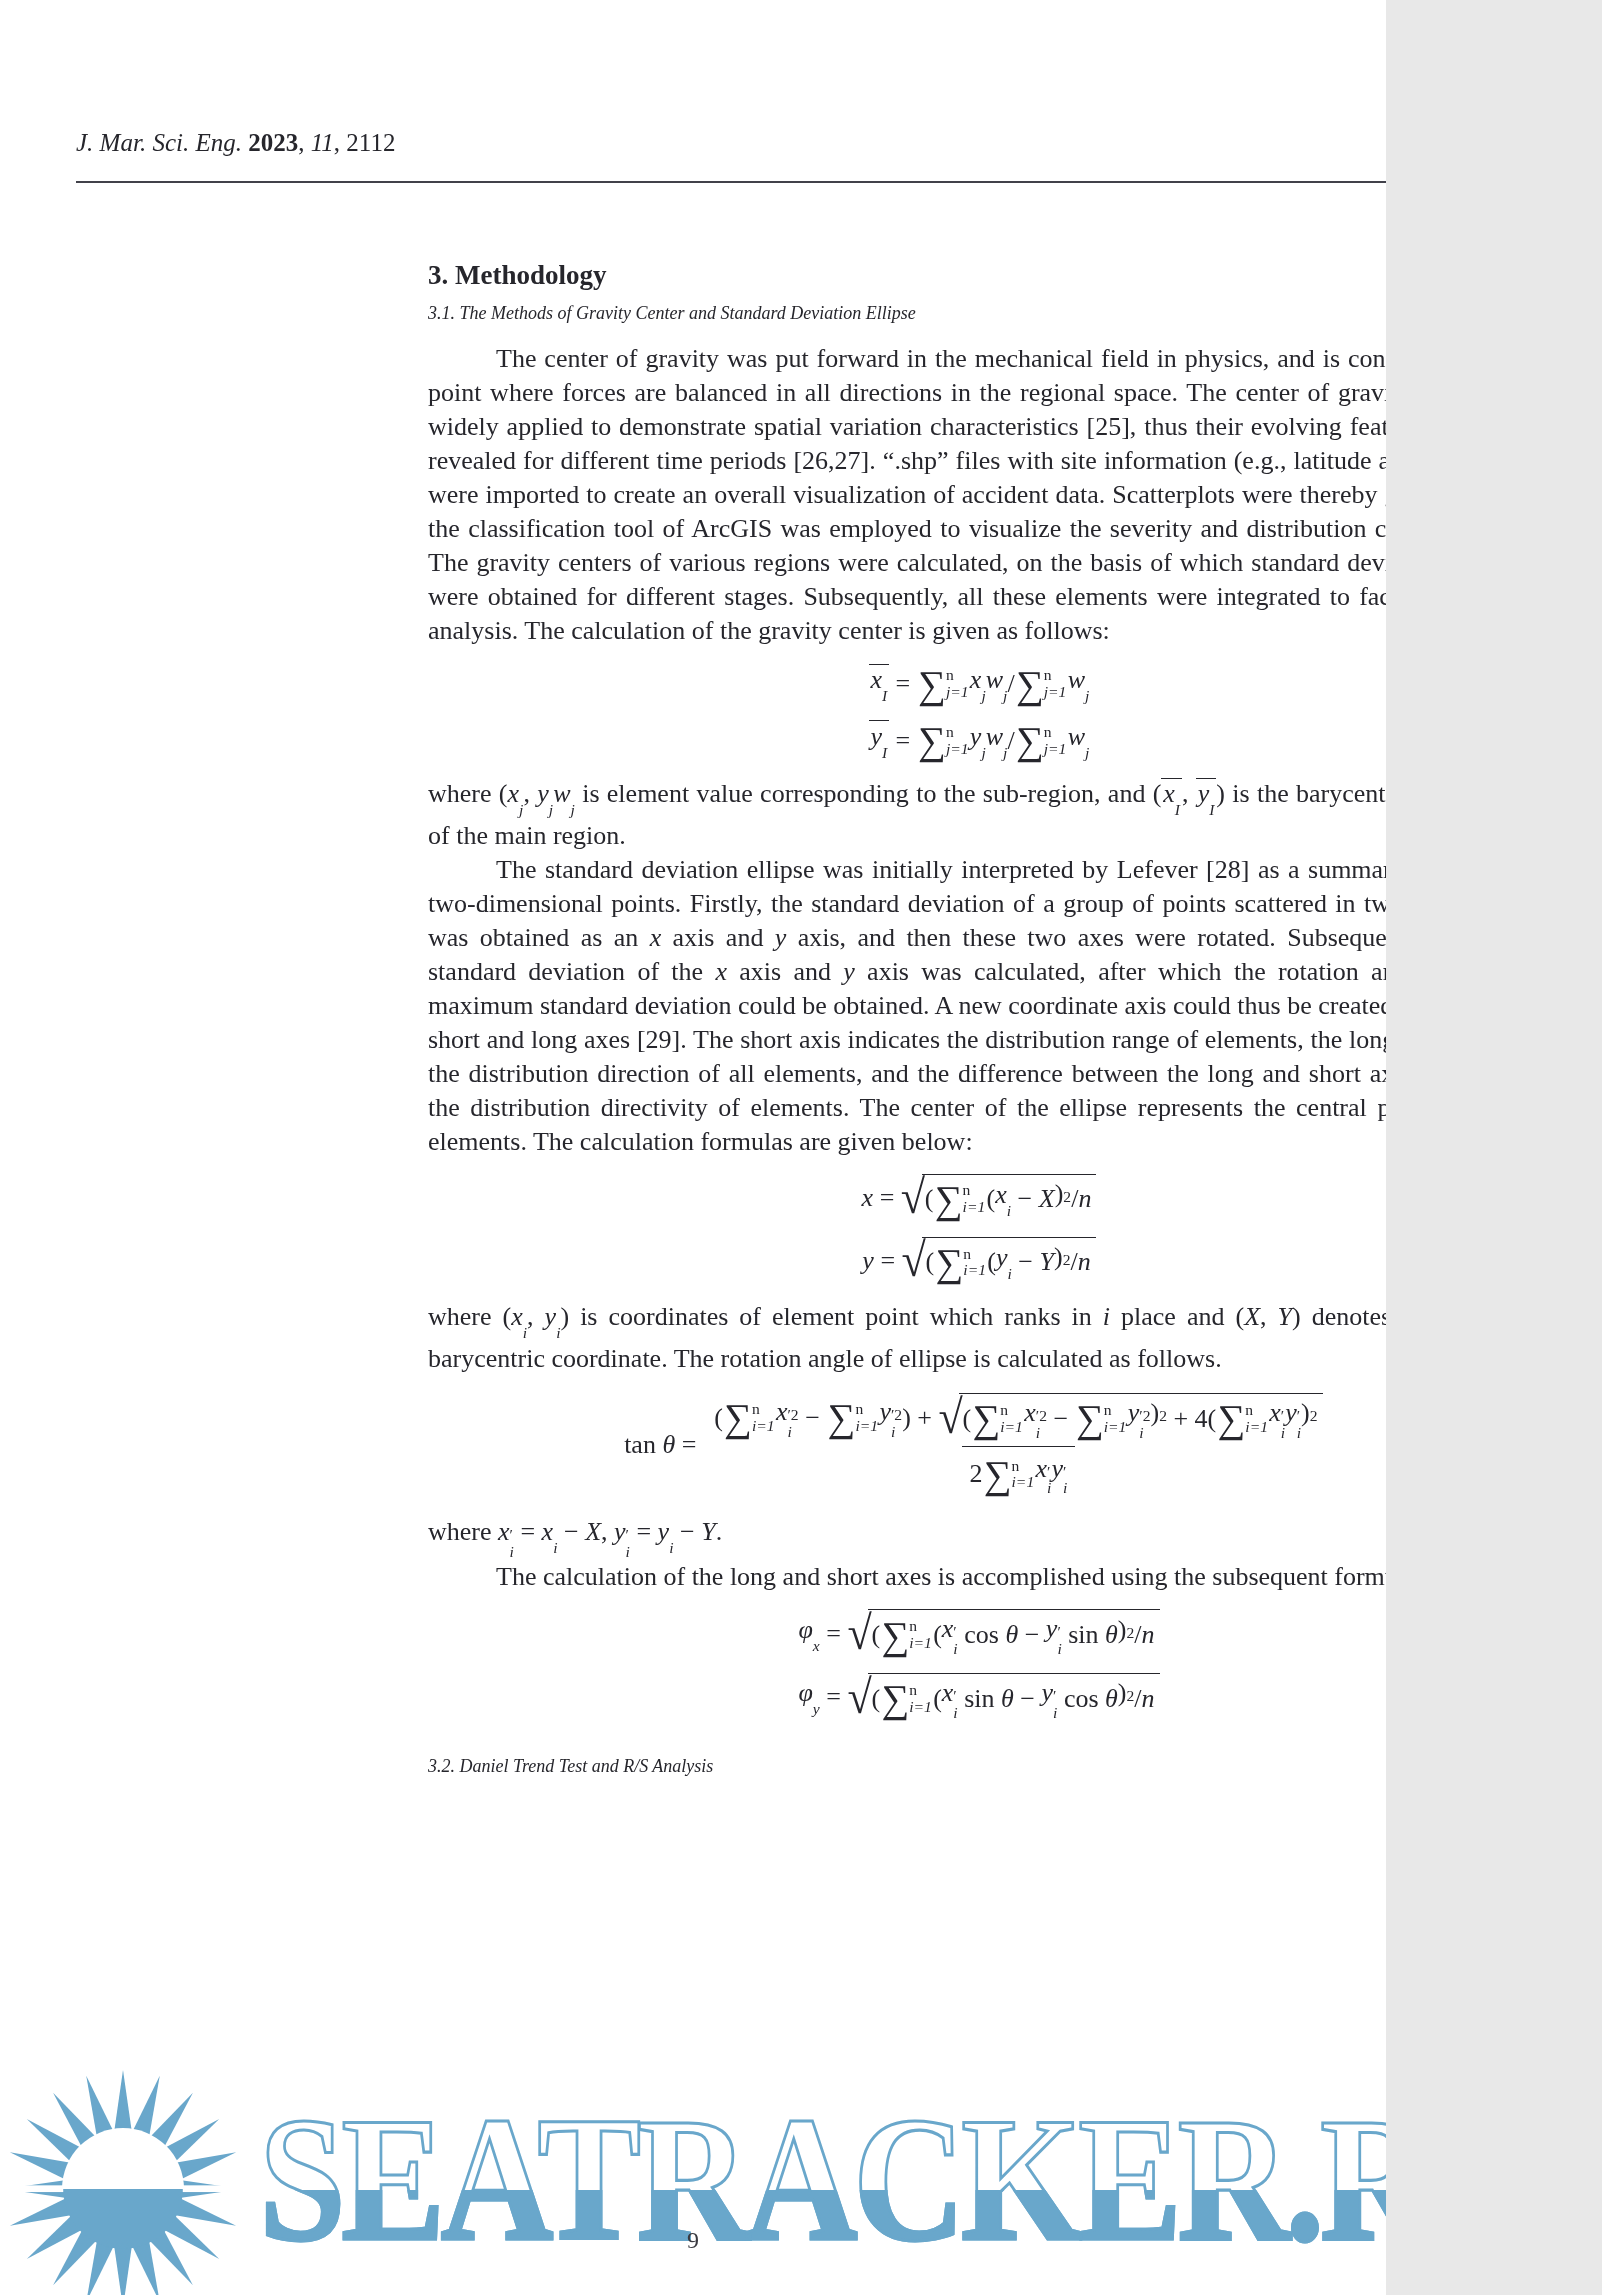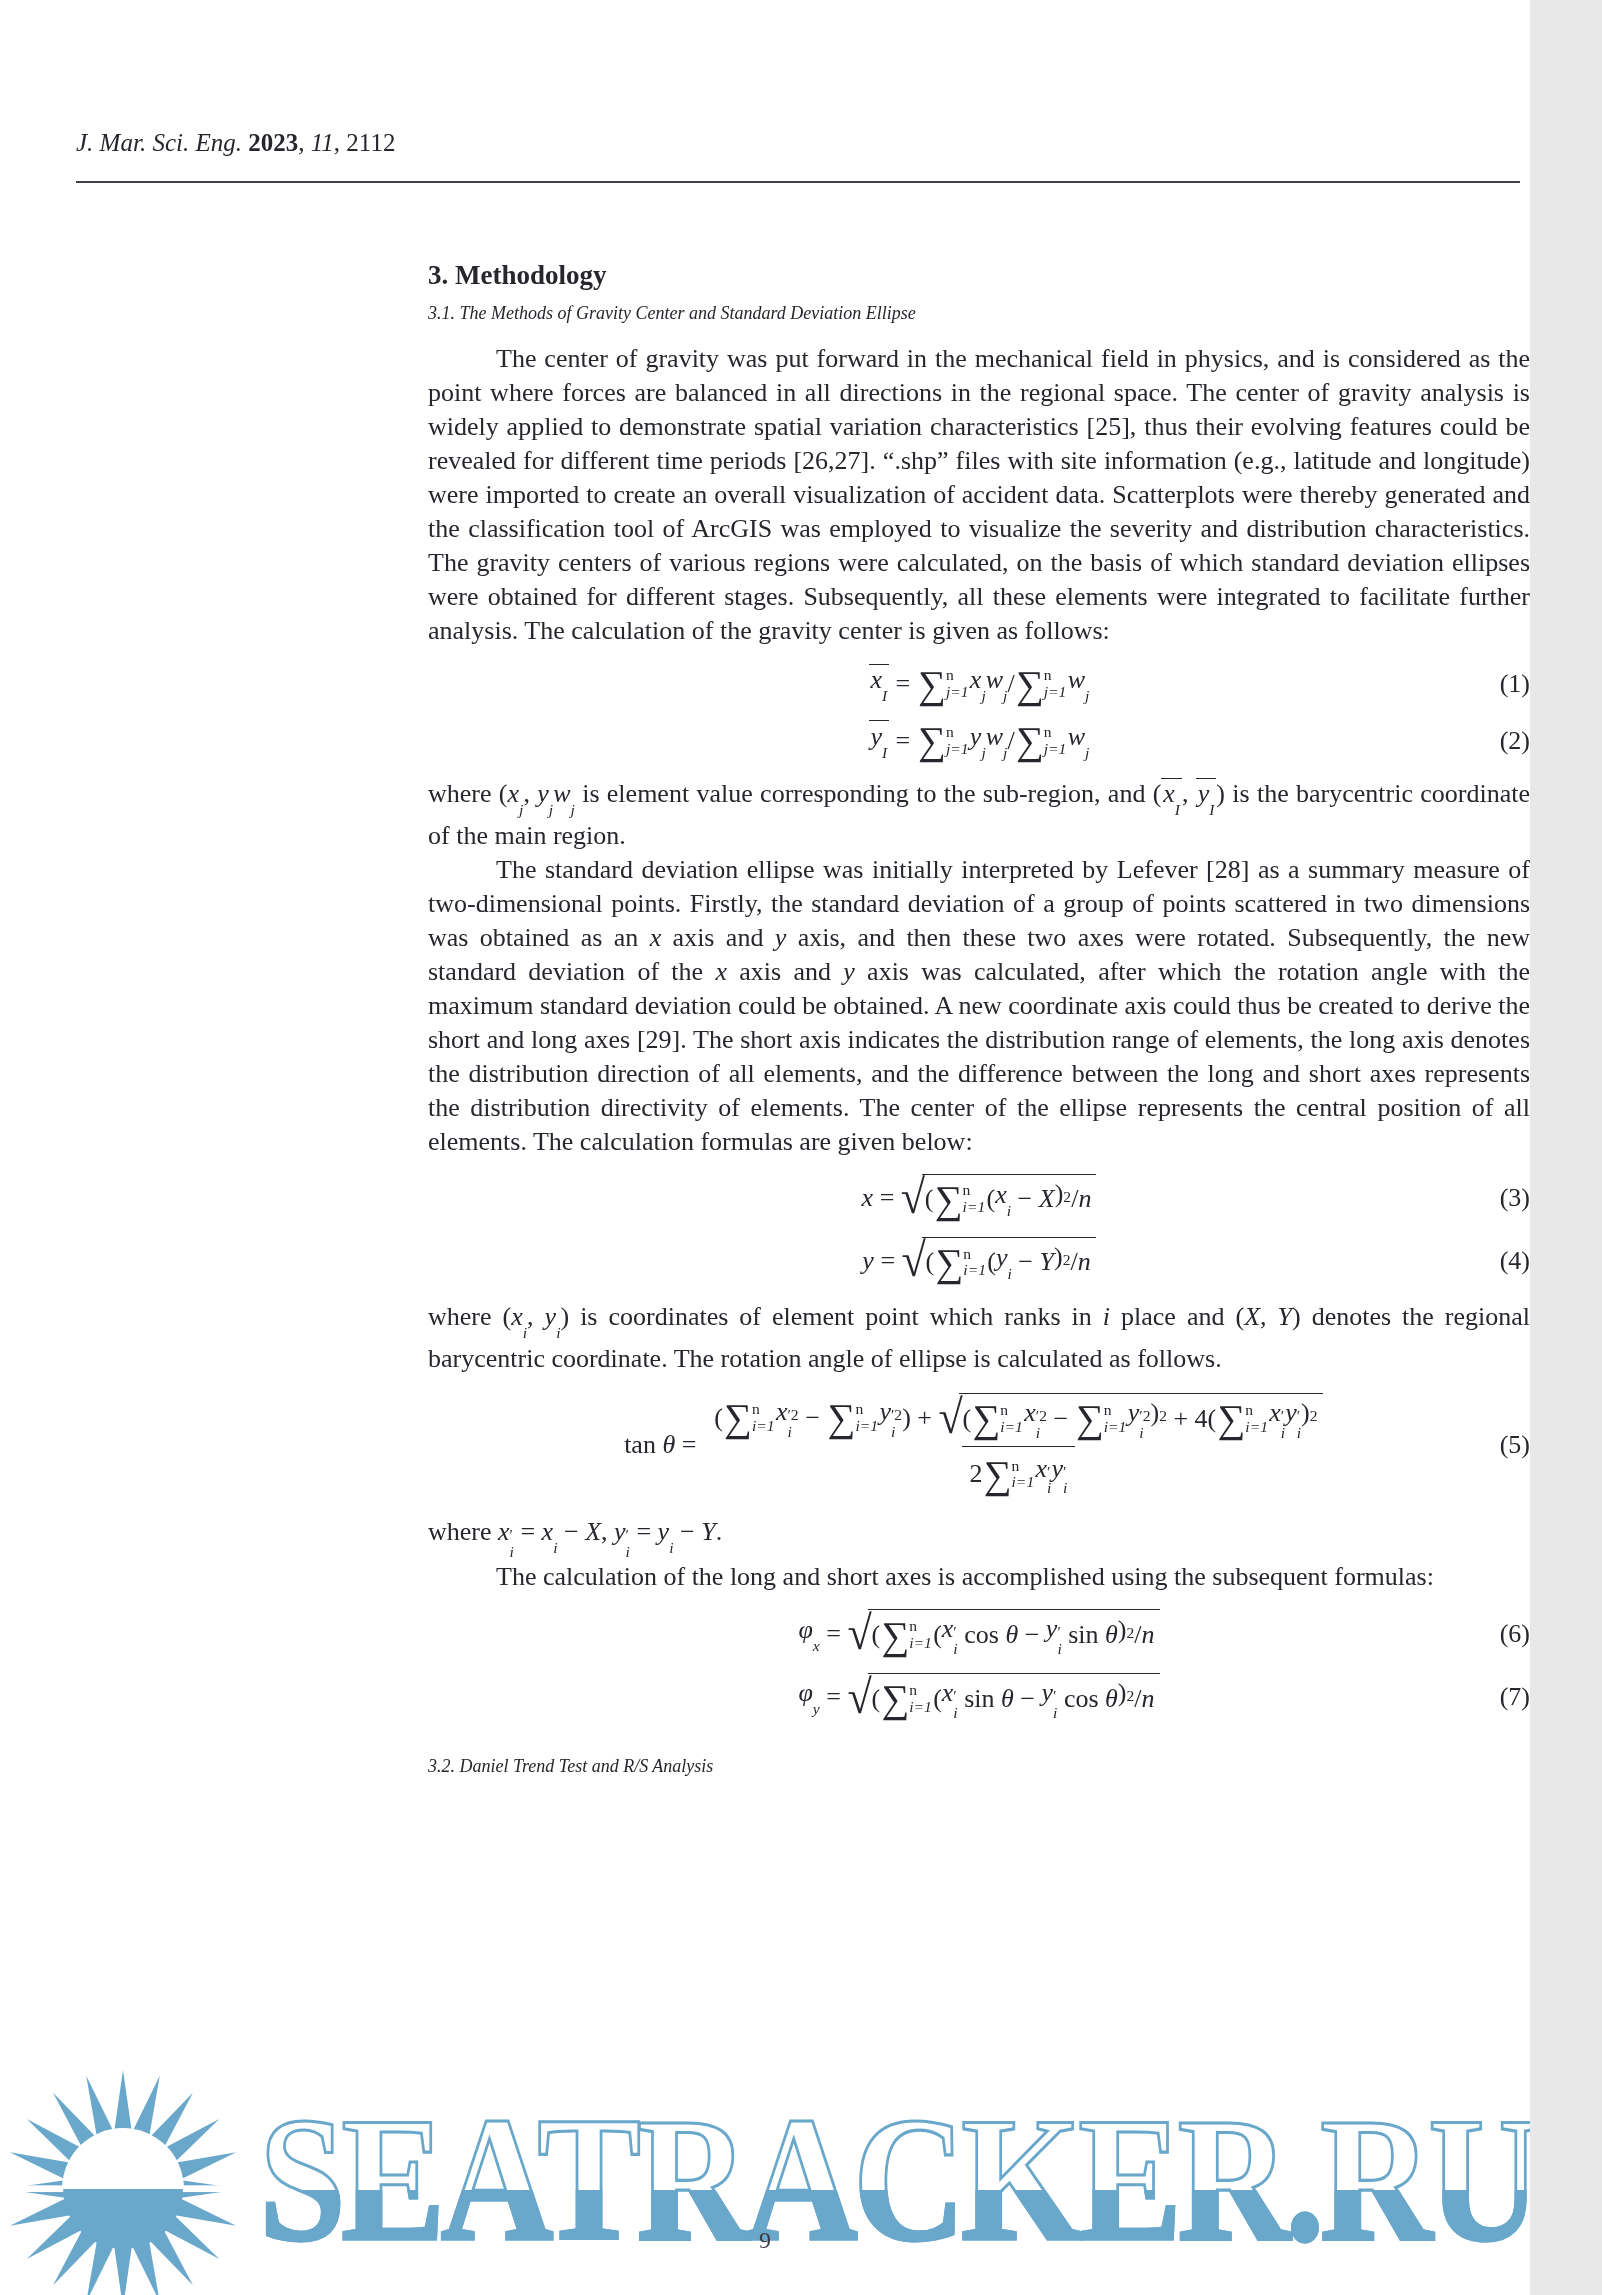--- a/index.html
+++ b/index.html
@@ -1,17 +1,17 @@
 <!DOCTYPE html>
 <html style="font-size:10px"><head>
 <meta charset="utf-8">
 <style>
   html,body{margin:0;padding:0;background:#e8e8e8;}
   .page{
-    position:relative;width:1530px;height:2295px;background:#ffffff;
+    position:relative;width:1386px;height:2295px;background:#ffffff;
     overflow:hidden;font-family:"Liberation Serif",serif;color:#26262c;
   }
   
   .runhead{position:absolute;left:76px;top:128px;font-size:25px;line-height:30px;white-space:pre;}
   .runhead .jrnl{font-style:italic;}
   .runhead .yr{font-weight:bold;}
   .runhead .vol{font-style:italic;}
   .hrule{position:absolute;left:76px;top:181px;width:1444px;height:1.9px;background:#41414a;}
   
   .content{

